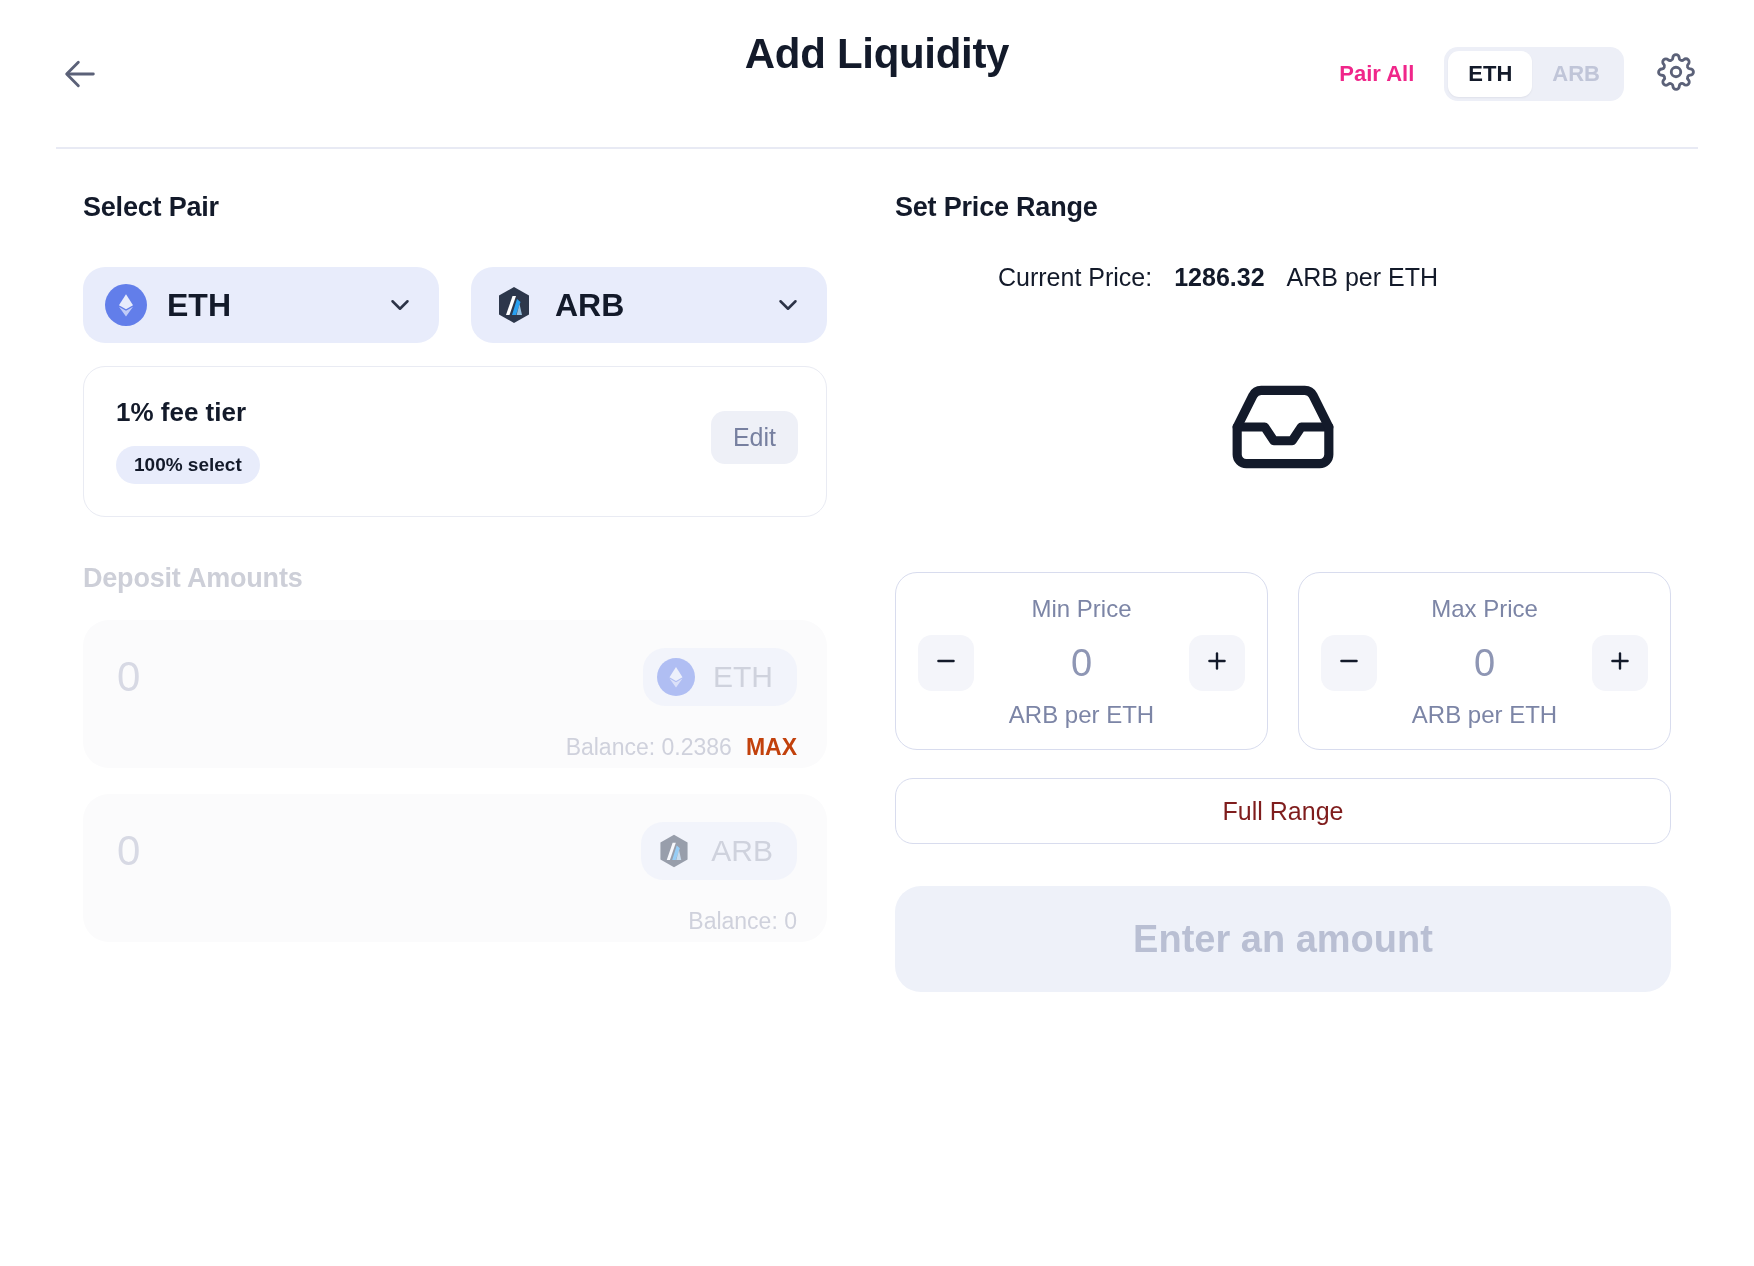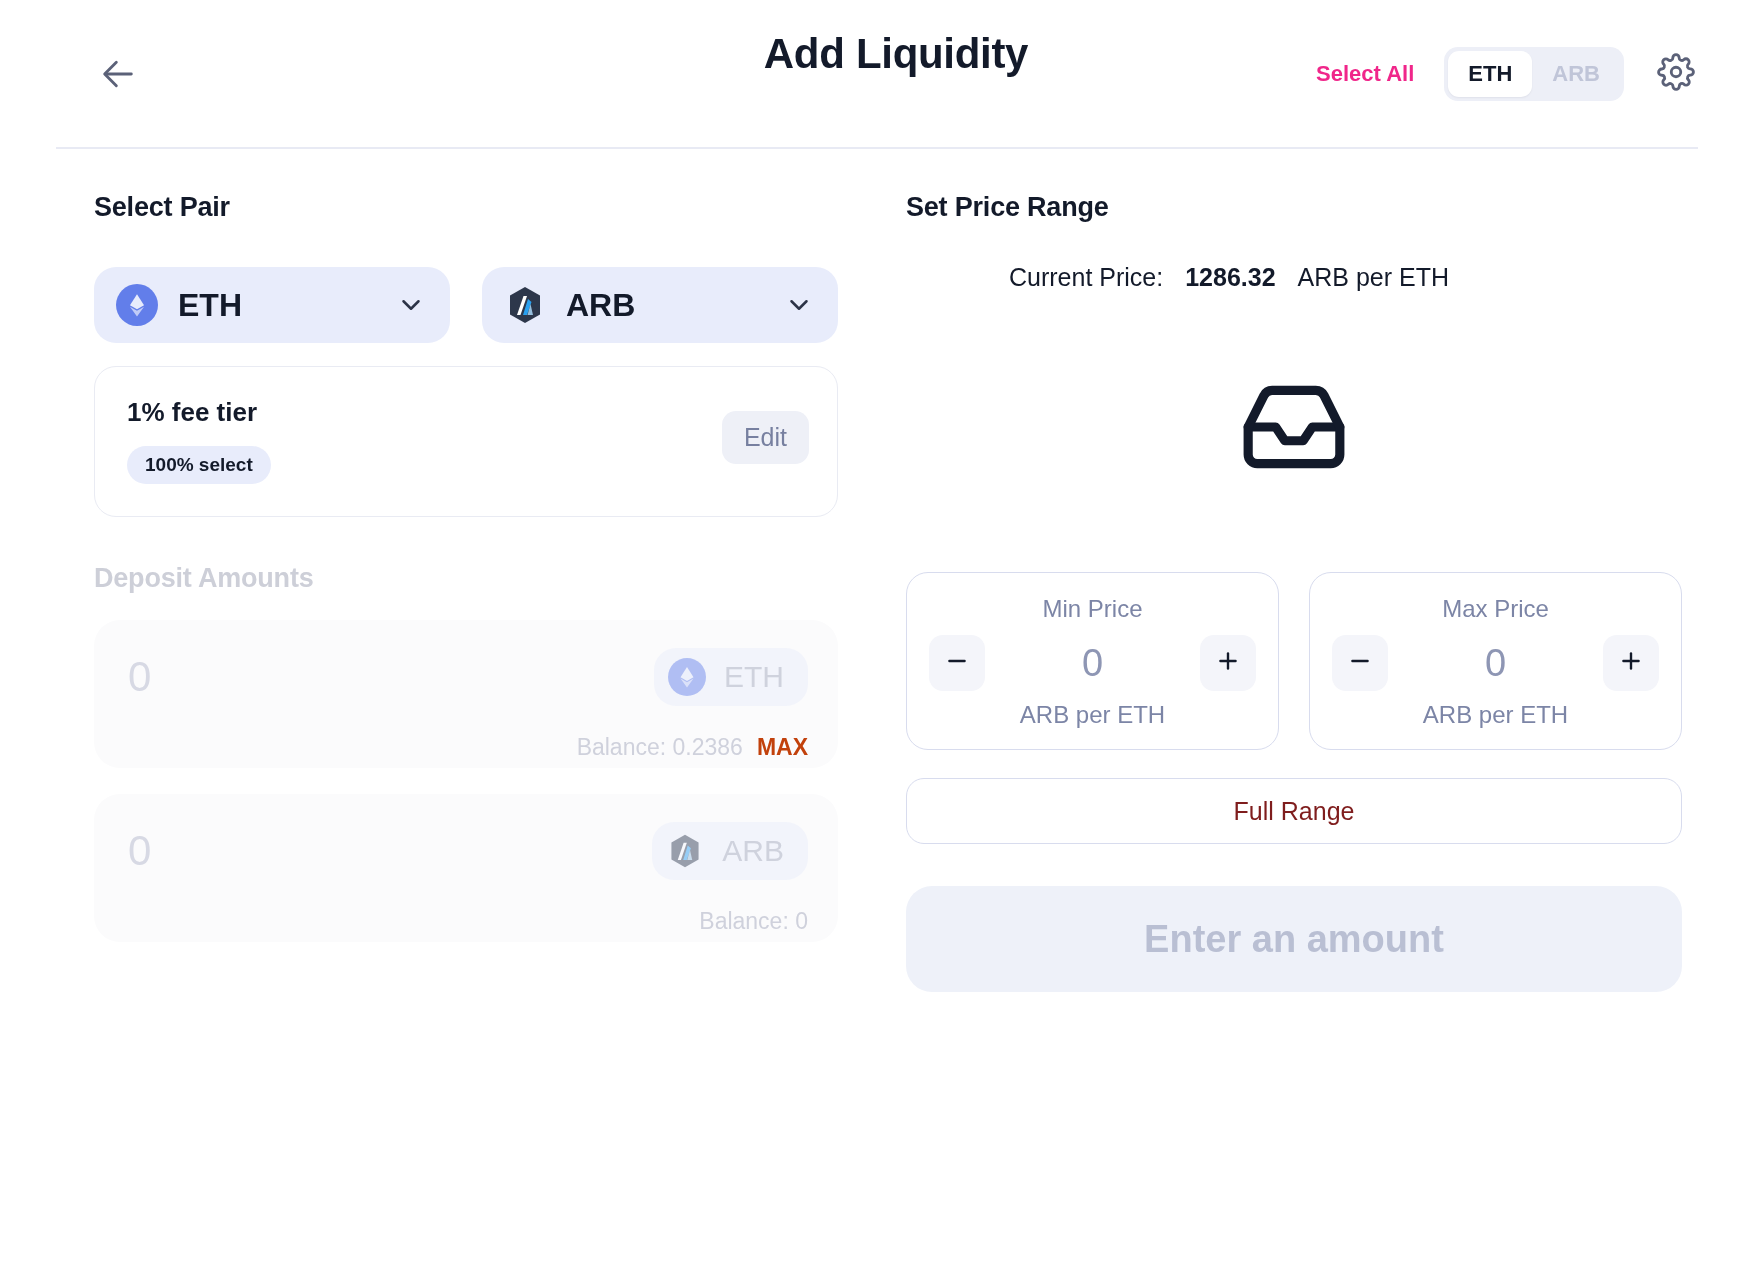--- a/index.html
+++ b/index.html
@@ -10,21 +10,20 @@
     background: #f4f4f6;
     font-family: "Liberation Sans", sans-serif;
   }
 
   #app {
     position: relative;
     width: 1754px;
     height: 1266px;
     background: #ffffff;
     overflow: hidden;
-    padding-left: 38px;
   }
 
   
   .header {
     position: relative;
     height: 148px;
     display: flex;
     align-items: center;
     padding: 0 56px 0 56px;
   }
@@ -110,20 +109,21 @@
     top: 147px;
     height: 2px;
     background: #e8eaf4;
   }
 
   
   .body {
     display: flex;
     padding: 44px 56px 0 56px;
     gap: 68px;
+    justify-content: center;
   }
   .col-left  { width: 744px; flex: 0 0 744px; }
   .col-right { width: 776px; flex: 0 0 776px; }
 
   .section-title {
     font-size: 27px;
     font-weight: 700;
     color: #131a2a;
     letter-spacing: -0.2px;
   }
@@ -357,21 +357,21 @@
           <line x1="20" y1="12" x2="5" y2="12"></line>
           <polyline points="11 19 4 12 11 5"></polyline>
         </svg>
       </span>
     </div>
 
     <div class="page-title">Add Liquidity</div>
 
     <div class="header-right">
 
-      <div class="clear-all">Select All</div>
+      <div class="clear-all">Pair All</div>
 
       <div class="rate-toggle">
         <div class="opt active">ETH</div>
         <div class="opt">ARB</div>
       </div>
 
       <div class="gear-btn">
         <span>
           <svg width="38" height="38" viewBox="0 0 24 24" fill="none" stroke="#5b6178" stroke-width="1.8" stroke-linecap="round" stroke-linejoin="round">
             <circle cx="12" cy="12" r="3"></circle>

